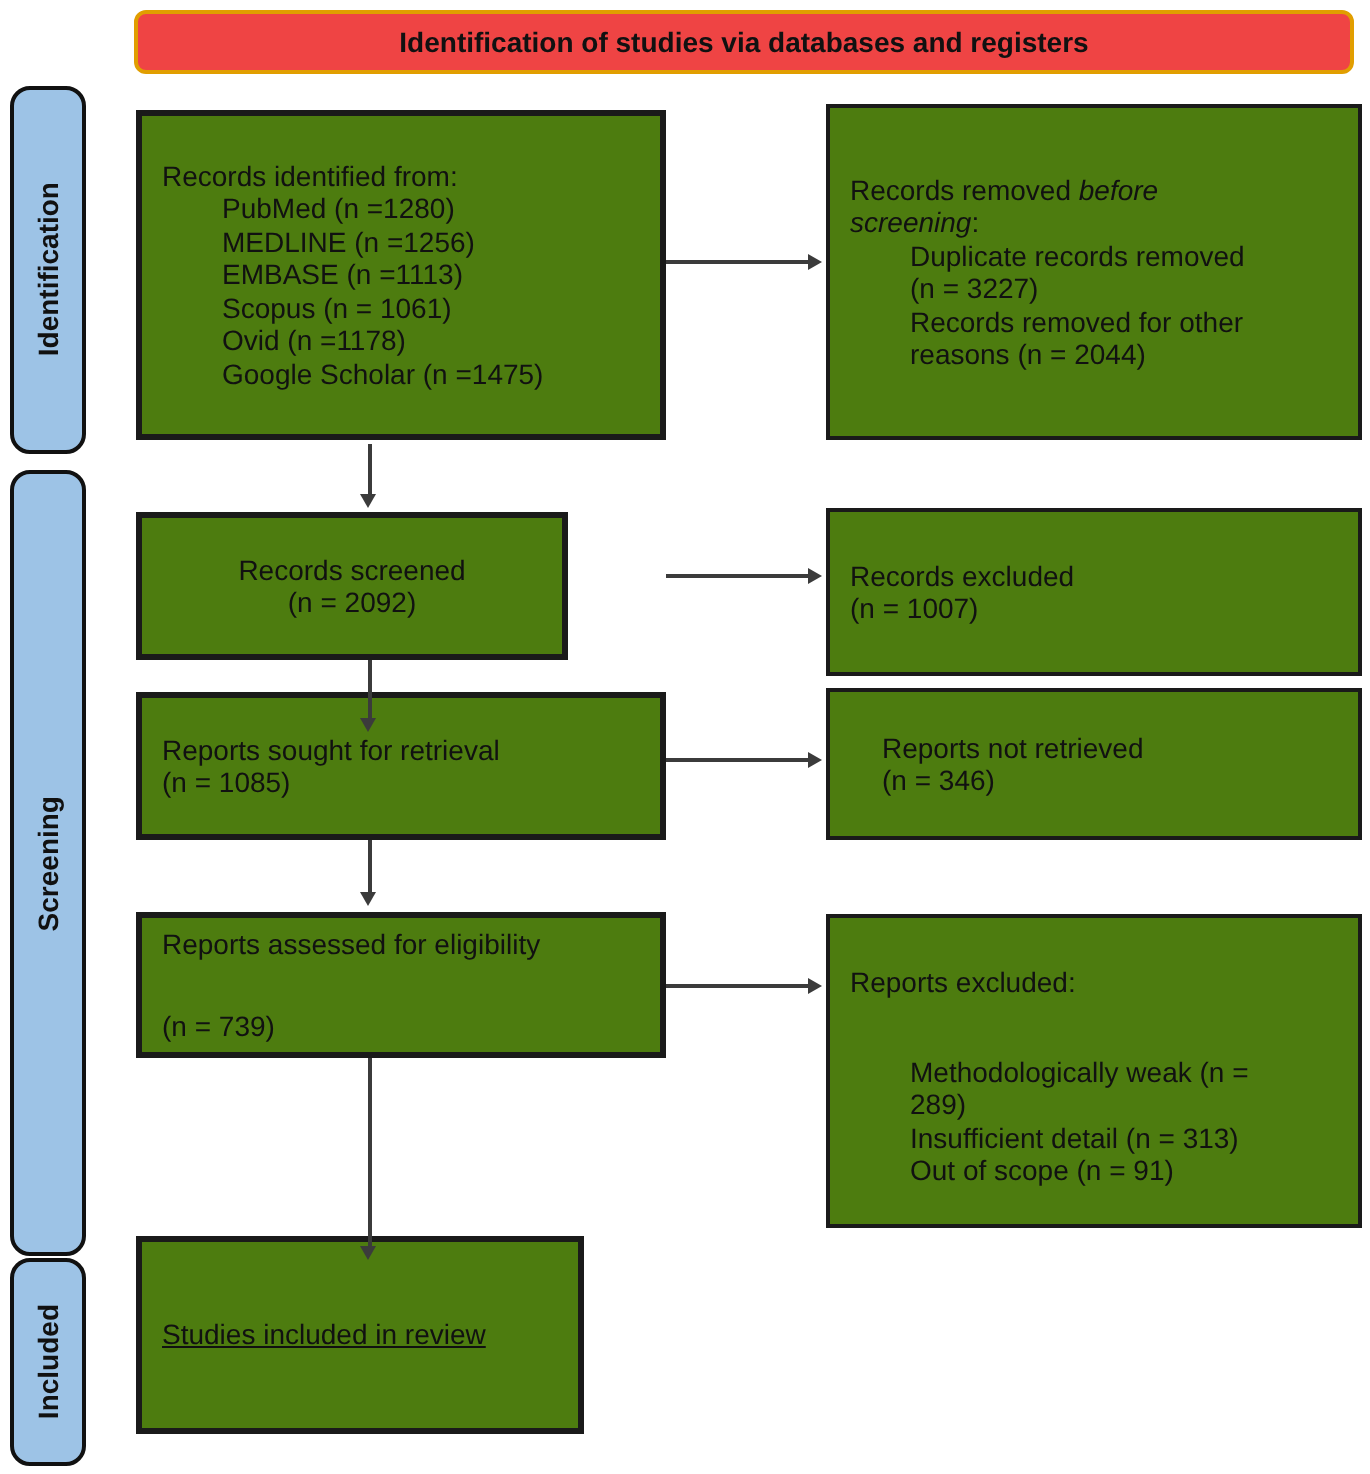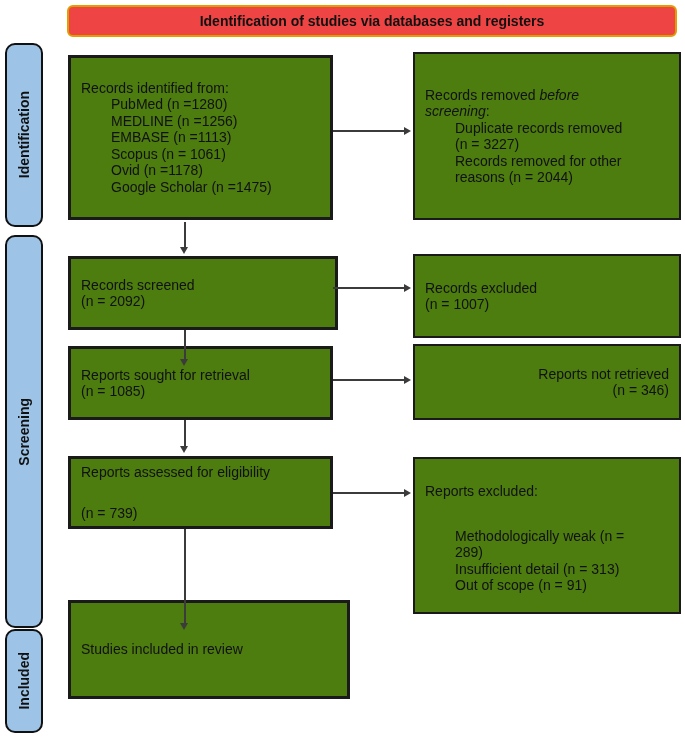--- a/index.html
+++ b/index.html
@@ -56,27 +56,27 @@
     border-color: #1A1A1A;
     box-sizing: border-box;
     display: flex; flex-direction: column; justify-content: center;
     font-size: 14px; line-height: 16.5px;
     z-index: 1;
   }
   .fbox .list-line { padding-left: 30px; }
 
   #box-identified       { left: 68px;  top: 55px;  width: 265px; height: 165px; border-width: 3px; padding: 0 14px 0 10px; }
   #box-removed          { left: 413px; top: 52px;  width: 268px; height: 168px; border-width: 2px; padding: 0 48px 0 10px; }
-  #box-screened         { left: 68px;  top: 256px; width: 270px; height: 74px;  border-width: 3px; padding: 0 10px; }
+  #box-screened         { left: 68px;  top: 256px; width: 216px; height: 74px;  border-width: 3px; padding: 0 10px; align-items: center; }
   #box-excluded         { left: 413px; top: 254px; width: 268px; height: 84px;  border-width: 2px; padding: 0 10px; }
   #box-sought           { left: 68px;  top: 346px; width: 265px; height: 74px;  border-width: 3px; padding: 4px 10px; }
-  #box-notretrieved     { left: 413px; top: 344px; width: 268px; height: 76px;  border-width: 2px; padding: 0 10px; text-align: right; }
+  #box-notretrieved     { left: 413px; top: 344px; width: 268px; height: 76px;  border-width: 2px; padding: 0 26px; }
   #box-assessed         { left: 68px;  top: 456px; width: 265px; height: 73px;  border-width: 3px; padding: 0 10px; gap: 24px; }
   #box-reportsexcluded  { left: 413px; top: 457px; width: 268px; height: 157px; border-width: 2px; padding: 24px 36px 0 10px; justify-content: flex-start; gap: 28px; }
-  #box-included         { left: 68px;  top: 600px; width: 282px; height: 99px;  border-width: 3px; padding: 0 10px; }
+  #box-included         { left: 68px;  top: 618px; width: 224px; height: 99px;  border-width: 3px; padding: 0 10px; text-decoration: underline; }
 
   
   .aline { position: absolute; background: #3B3B3B; z-index: 5; }
   .ahead { position: absolute; width: 0; height: 0; z-index: 5; }
   .ahead.down  { border-left: 4.5px solid transparent; border-right: 4.5px solid transparent; border-top: 7px solid #3B3B3B; }
   .ahead.right { border-top: 4.5px solid transparent; border-bottom: 4.5px solid transparent; border-left: 7px solid #3B3B3B; }
 
   #v1-line { left: 184px; top: 222px; width: 2px; height: 26px; }
   #v1-head { left: 180px; top: 247px; }
   #v2-line { left: 184px; top: 330px; width: 2px; height: 30px; }

